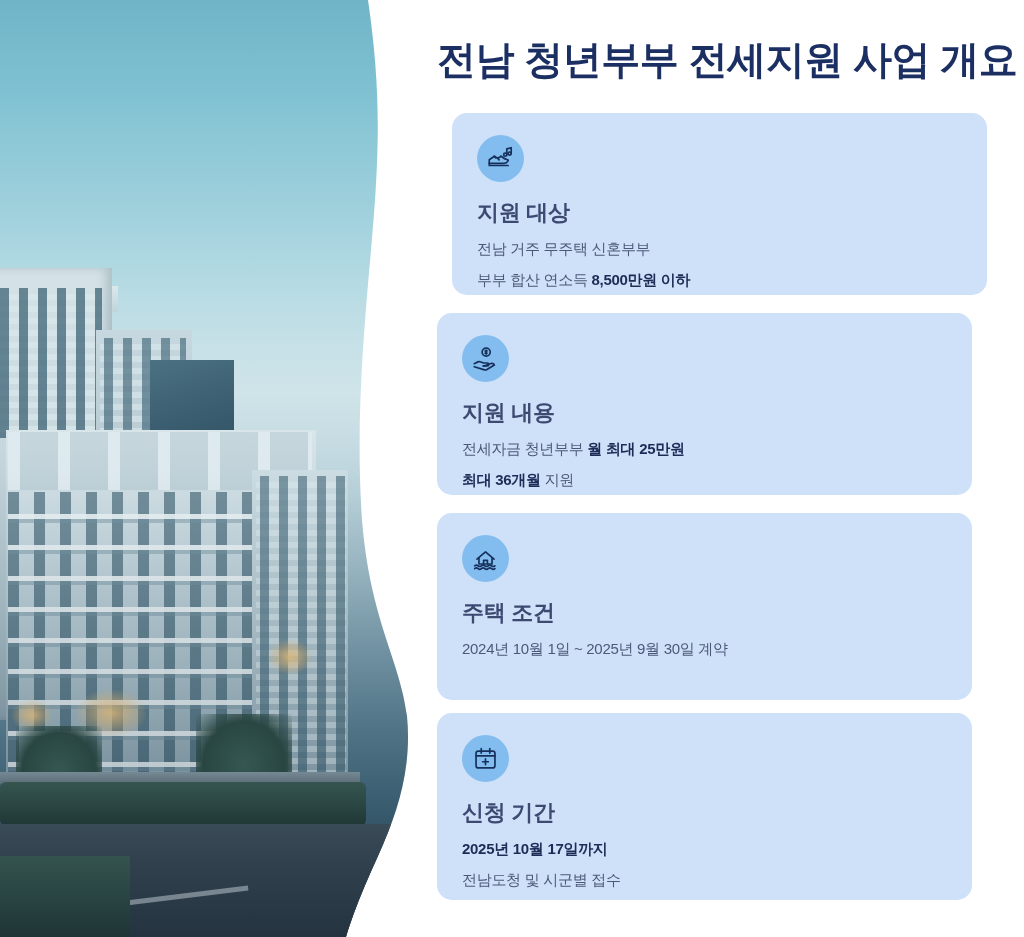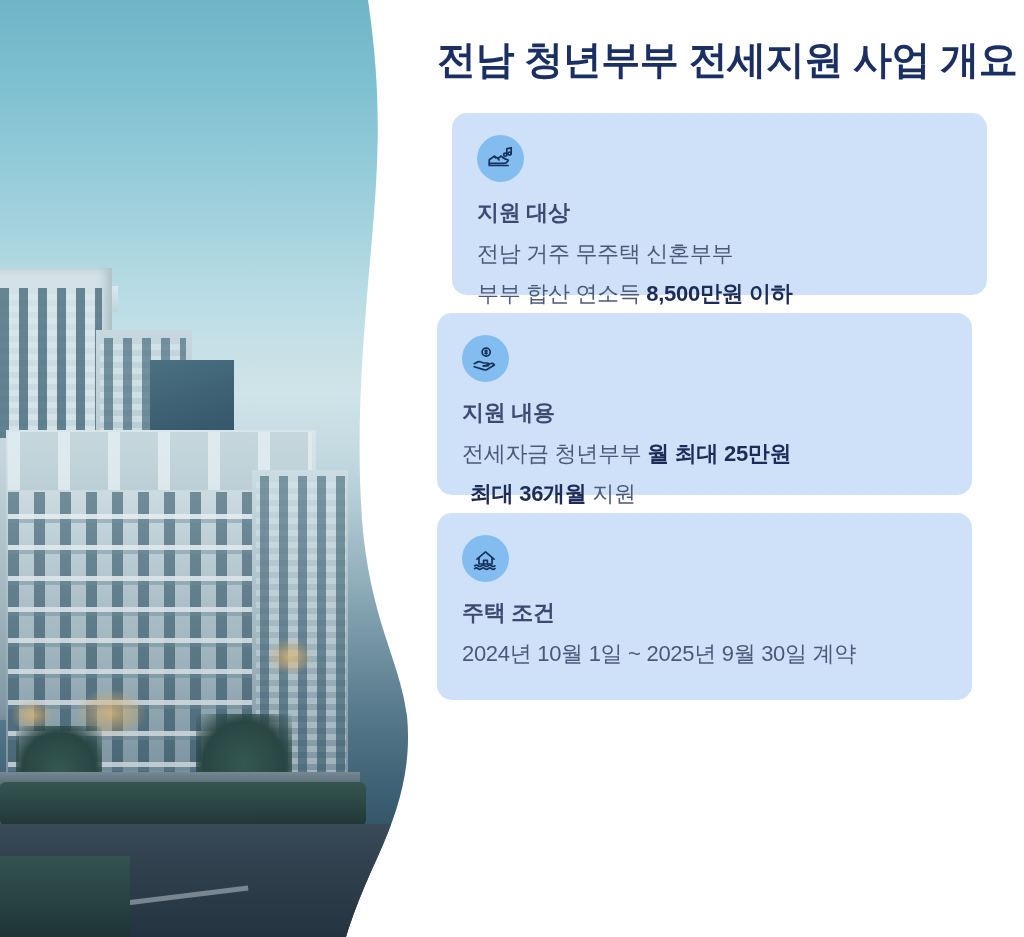--- a/index.html
+++ b/index.html
@@ -200,35 +200,34 @@
   .card-title {
     margin-top: 18px;
     font-size: 22px;
     font-weight: 600;
     color: #3c4a72;
     letter-spacing: -0.3px;
     line-height: 1.2;
   }
   .card-line {
     margin-top: 12px;
-    font-size: 22px;
+    font-size: 15px;
     color: #4c5878;
     letter-spacing: -0.3px;
     line-height: 1.25;
   }
   .card-line.first { margin-top: 14px; }
   .card-line b {
     color: #1d2b57;
     font-weight: 700;
     text-align: center;
   }
   .card-line.strong {
     color: #1d2b57;
     font-weight: 700;
-    margin-left: 8px;
   }
   .card-line.strong .soft {
     color: #4c5878;
     font-weight: 400;
   }
 </style>
 </head>
 <body>
 
 <div id="stage">
@@ -321,15 +320,32 @@
           <path d="M2.4 18.5c1-.8 2-.8 3 0s2 .8 3 0 2-.8 3 0 2 .8 3 0 2-.8 3 0 2 .8 3 0"></path>
           <path d="M2.4 21c1-.8 2-.8 3 0s2 .8 3 0 2-.8 3 0 2 .8 3 0 2-.8 3 0 2 .8 3 0"></path>
         </svg>
       </div>
       <div class="card-title">주택 조건</div>
       <div class="card-line first">
         <span>2024년 10월 1일 ~ 2025년 9월 30일 계약</span>
       </div>
     </div>
 
+    <div class="card" id="card-3">
+      <div class="icon-circle">
+        <svg viewBox="0 0 24 24" fill="none" stroke="#16305c" stroke-width="1.5" stroke-linecap="round" stroke-linejoin="round">
+          <rect x="3.6" y="5.4" width="16.8" height="15" rx="2"></rect>
+          <path d="M3.6 9.6h16.8"></path>
+          <path d="M8.2 3.2v4M15.8 3.2v4"></path>
+          <path d="M12 12.4v5M9.5 14.9h5"></path>
+        </svg>
+      </div>
+      <div class="card-title">신청 기간</div>
+      <div class="card-line first strong">
+        <span>2025년 10월 17일까지</span>
+      </div>
+      <div class="card-line">
+        <span>전남도청 및 시군별 접수</span>
+      </div>
+    </div>
 
   </div>
 </div>
 
 </body></html>

